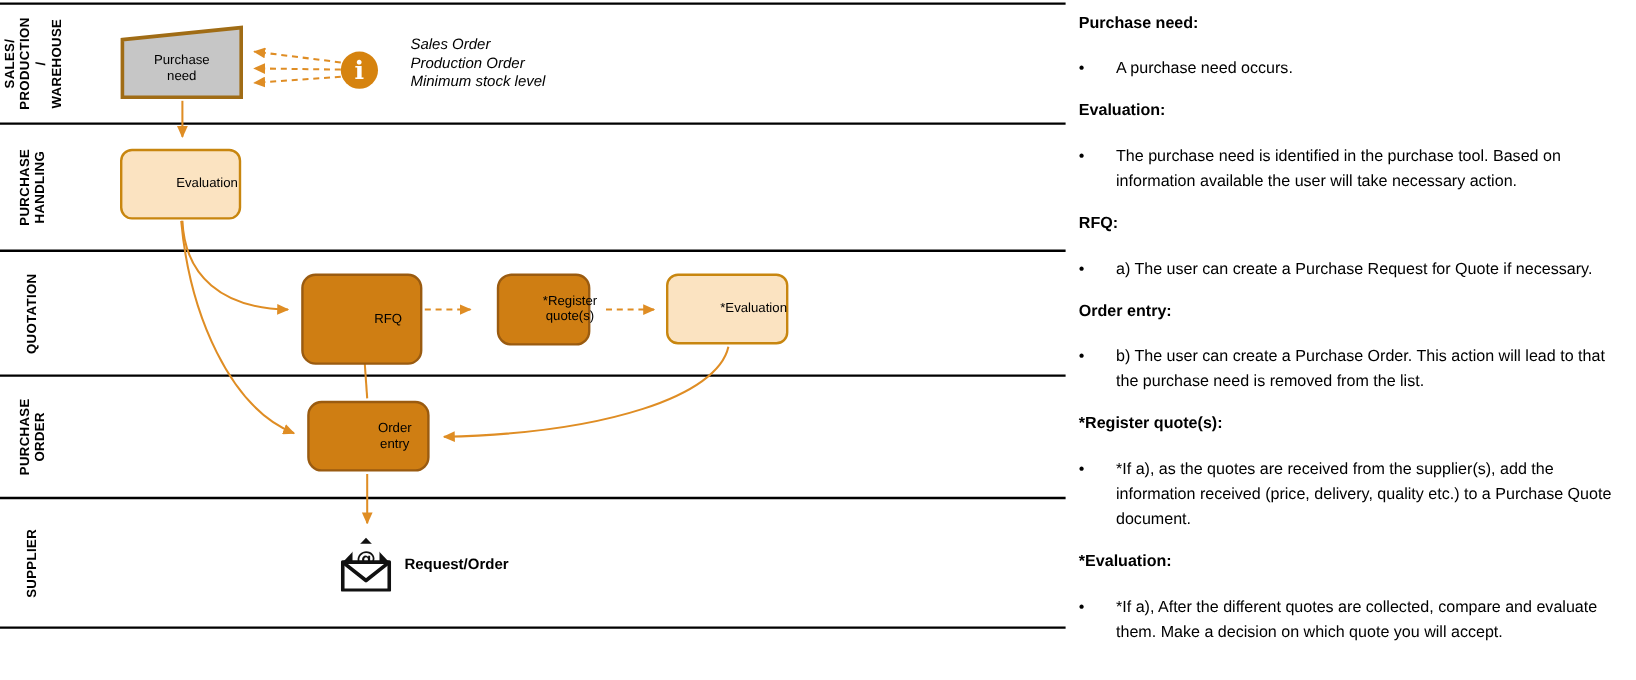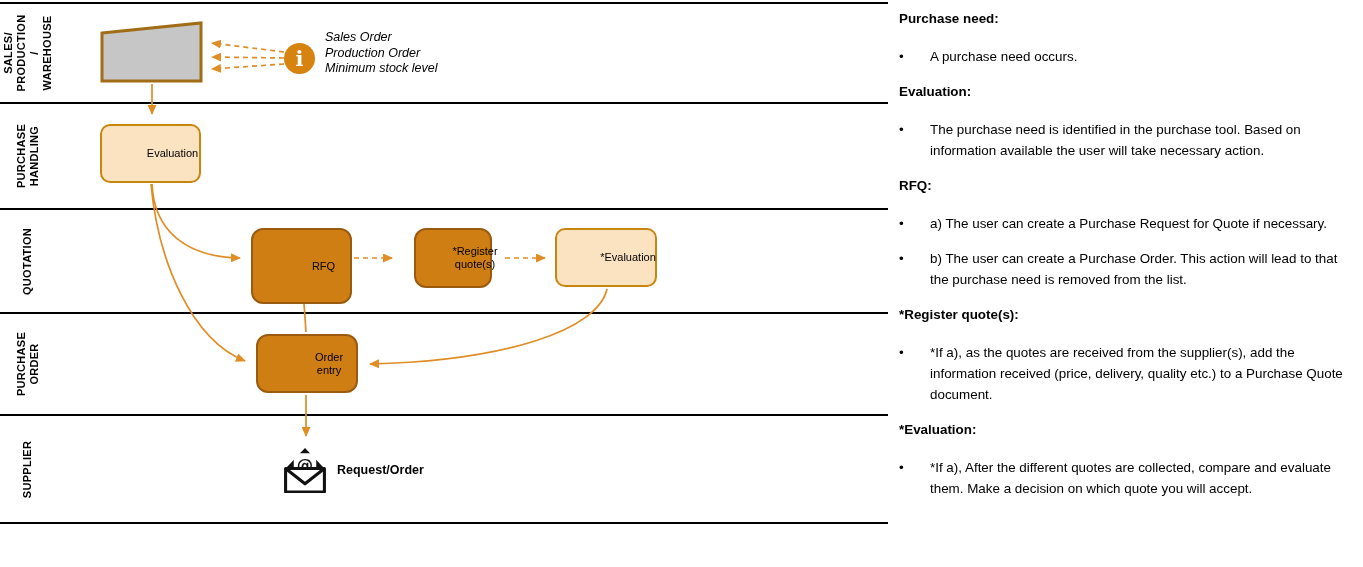--- a/index.html
+++ b/index.html
@@ -102,23 +102,25 @@
       <span>QUOTATION</span>
     </div>
   <div class="lane" style="top:313px;height:102px">
       <span>PURCHASE
 ORDER</span>
     </div>
   <div class="lane" style="top:415px;height:108px">
       <span>SUPPLIER</span>
     </div>
 
+  <div class="trap-label pre" style="left:102px;top:33px;width:99px;height:48px">Purchase
+need</div>
 
   <div class="info-circle" style="left:284px;top:43px">i</div>
-  <div class="info-text pre" style="left:325px;top:30px">Sales Order
+  <div class="info-text pre" style="left:342px;top:30px">Sales Order
 Production Order
 Minimum stock level</div>
 
   <div class="node light pre" style="left:100px;top:124px;width:101px;height:59px">Evaluation</div>
 
   <div class="node dark" style="left:251px;top:228px;width:101px;height:76px">RFQ</div>
 
   <div class="node dark pre" style="left:414px;top:228px;width:78px;height:60px">*Register
 quote(s)</div>
 
@@ -144,20 +146,21 @@
     <h3>Evaluation:</h3>
     <div class="note-row">
       <span class="bg">•</span>
       <p>The purchase need is identified in the purchase tool. Based on information available the user will take necessary action.</p>
     </div>
     <h3>RFQ:</h3>
     <div class="note-row">
       <span class="bg">•</span>
       <p>a) The user can create a Purchase Request for Quote if necessary.</p>
     </div>
+    <h3>Order entry:</h3>
     <div class="note-row">
       <span class="bg">•</span>
       <p>b) The user can create a Purchase Order. This action will lead to that the purchase need is removed from the list.</p>
     </div>
     <h3>*Register quote(s):</h3>
     <div class="note-row">
       <span class="bg">•</span>
       <p>*If a), as the quotes are received from the supplier(s), add the information received (price, delivery, quality etc.) to a Purchase Quote document.</p>
     </div>
     <h3>*Evaluation:</h3>

